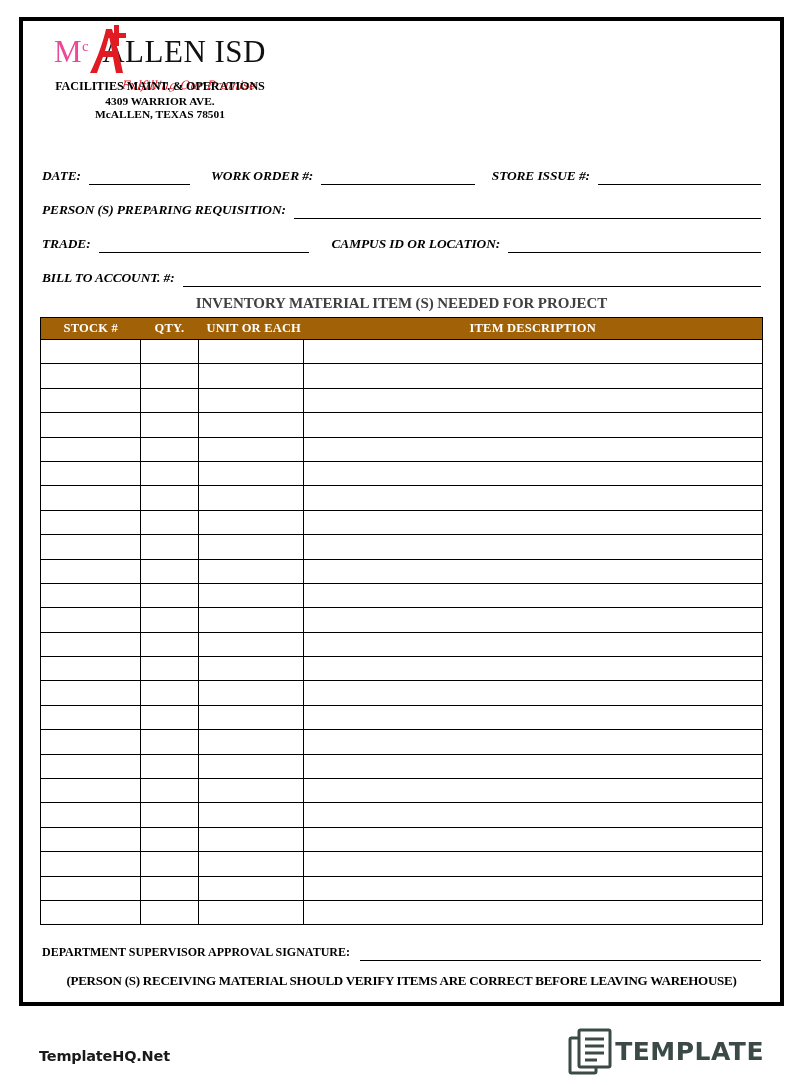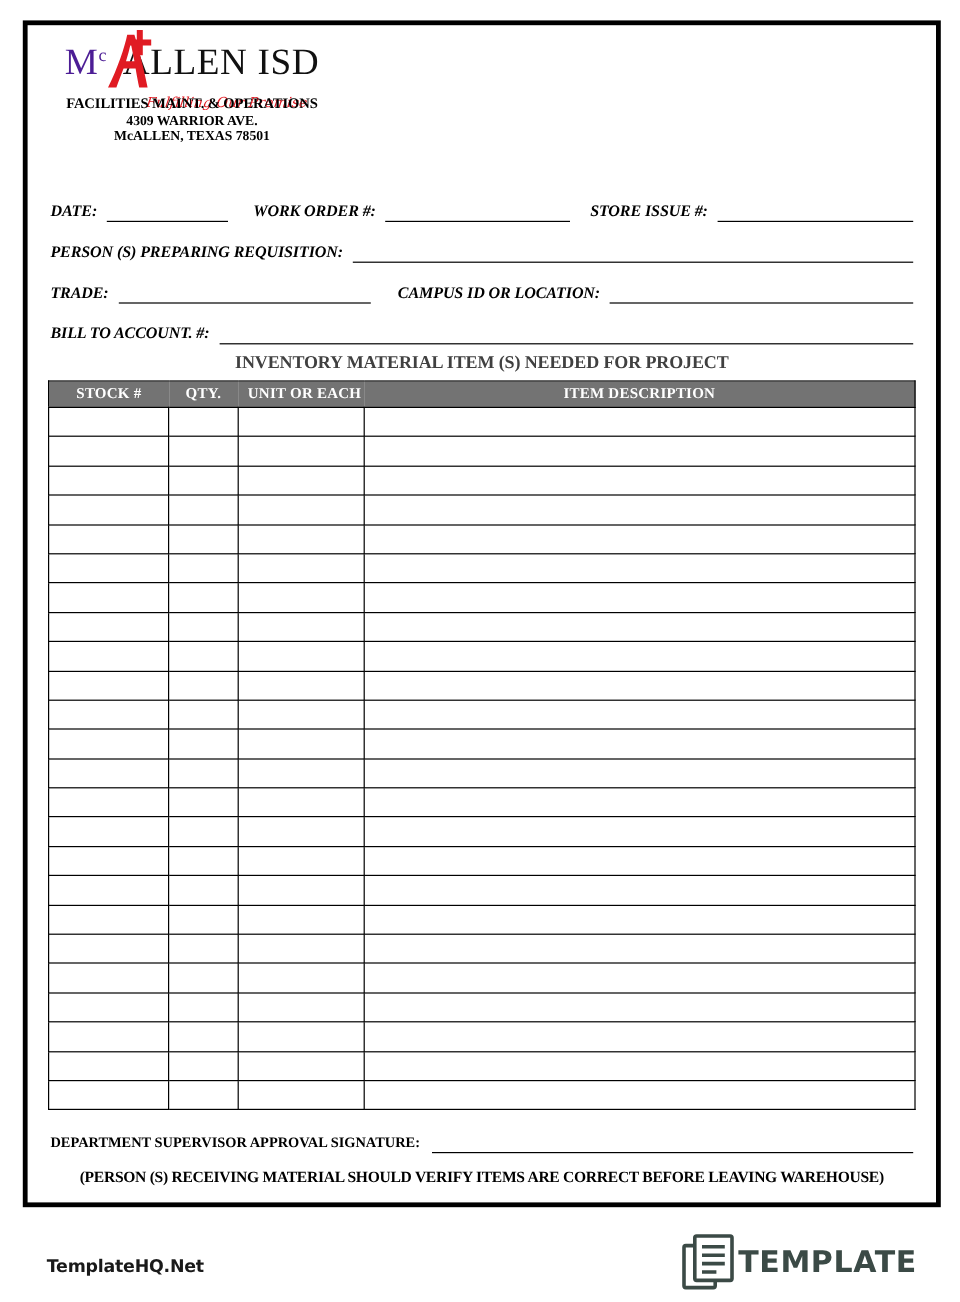--- a/index.html
+++ b/index.html
@@ -44,21 +44,21 @@
     position:relative;
     display:inline-block;
     height:46px;
     line-height:46px;
     white-space:nowrap;
   }
   .logo-mc {
     font-family:"Liberation Serif", serif;
     font-size:31px;
     letter-spacing:.5px;
-    color:#4c1d95;
+    color:#ec4899;
   }
   .logo-mc sup {
     font-size:15px;
     vertical-align:super;
     line-height:0;
   }
   .logo-rest {
     font-family:"Liberation Serif", serif;
     font-size:31px;
     letter-spacing:.5px;
@@ -163,21 +163,21 @@
 
   
   #items-table {
     width:722px;
     margin:0 auto;
     border-collapse:collapse;
     table-layout:fixed;
     border:1.8px solid #000000;
   }
   #items-table thead th {
-    background:#737373;
+    background:#a16207;
     color:#ffffff;
     font-family:"Liberation Serif", serif;
     font-weight:bold;
     font-size:12.5px;
     height:21px;
     line-height:21px;
     padding:0;
     border:none;
     letter-spacing:.2px;
   }

